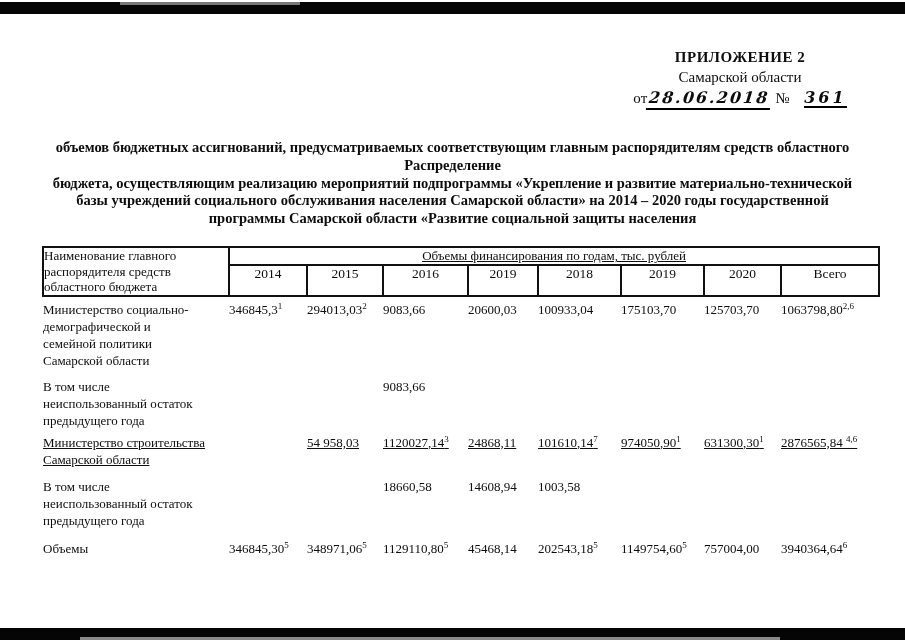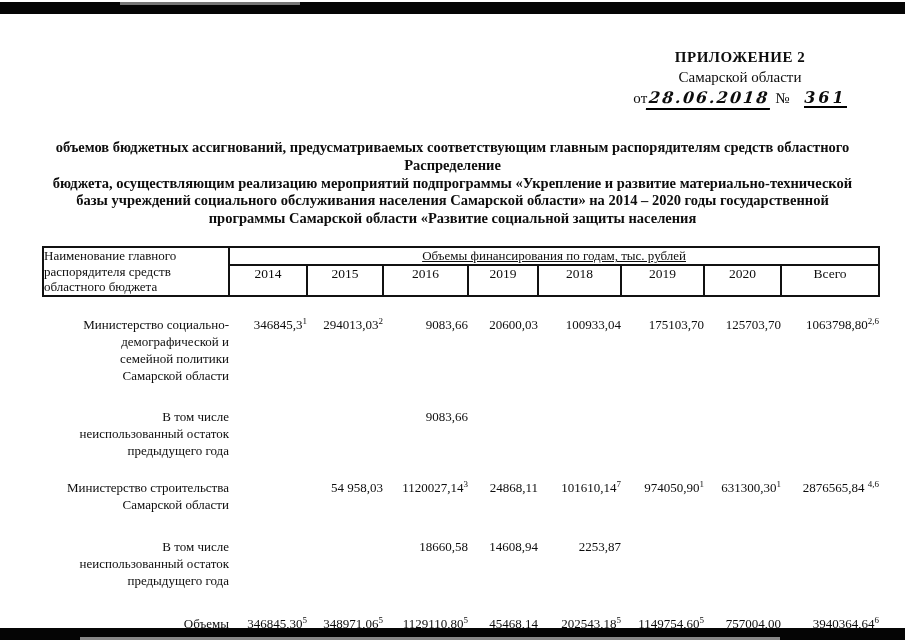--- a/index.html
+++ b/index.html
@@ -55,30 +55,30 @@
     border:2px solid #111;
     font-weight:400;padding:0;vertical-align:top;
   }
   th.name-head{
     text-align:left;padding:1px 5px;line-height:15.5px;
     white-space:pre-line;font-size:13px;
   }
   th.group-head{height:15px;font-size:13px;line-height:15px;text-decoration:underline;}
   th.year-head{height:26px;padding-top:2px;font-size:13.5px;}
   table.budget td{
-    border:none;vertical-align:top;text-align:right;
-    padding:19px 0 0 0;line-height:17px;
+    border:none;vertical-align:top;text-align:left;
+    padding:4px 0 0 0;line-height:17px;
   }
   td.name-cell{
     text-align:left;padding-left:5px;padding-right:2px;
     white-space:pre-line;
   }
   tr.r1 td{height:73px;}
   tr.r2 td{height:52px;}
-  tr.r3 td{height:40px;}
+  tr.r3 td{height:40px;text-decoration:underline;}
   tr.r4 td{height:58px;}
   tr.r5 td{height:30px;}
   sup{font-size:9px;line-height:0;}
 </style>
 </head>
 <body>
 
 <div class="scan-bar-top"></div>
 
 <div class="appendix-block">
@@ -168,21 +168,21 @@
   </tr>
 
   <tr class="r4">
     <td class="name-cell">В том числе
 неиспользованный остаток
 предыдущего года</td>
     <td><span></span><sup></sup></td>
     <td><span></span><sup></sup></td>
     <td><span>18660,58</span><sup></sup></td>
     <td><span>14608,94</span><sup></sup></td>
-    <td><span>2253,87</span><sup></sup></td>
+    <td><span>1003,58</span><sup></sup></td>
     <td><span></span><sup></sup></td>
     <td><span></span><sup></sup></td>
     <td><span></span><sup></sup></td>
   </tr>
 
   <tr class="r5">
     <td class="name-cell">Объемы</td>
     <td><span>346845,30</span><sup>5</sup></td>
     <td><span>348971,06</span><sup>5</sup></td>
     <td><span>1129110,80</span><sup>5</sup></td>

